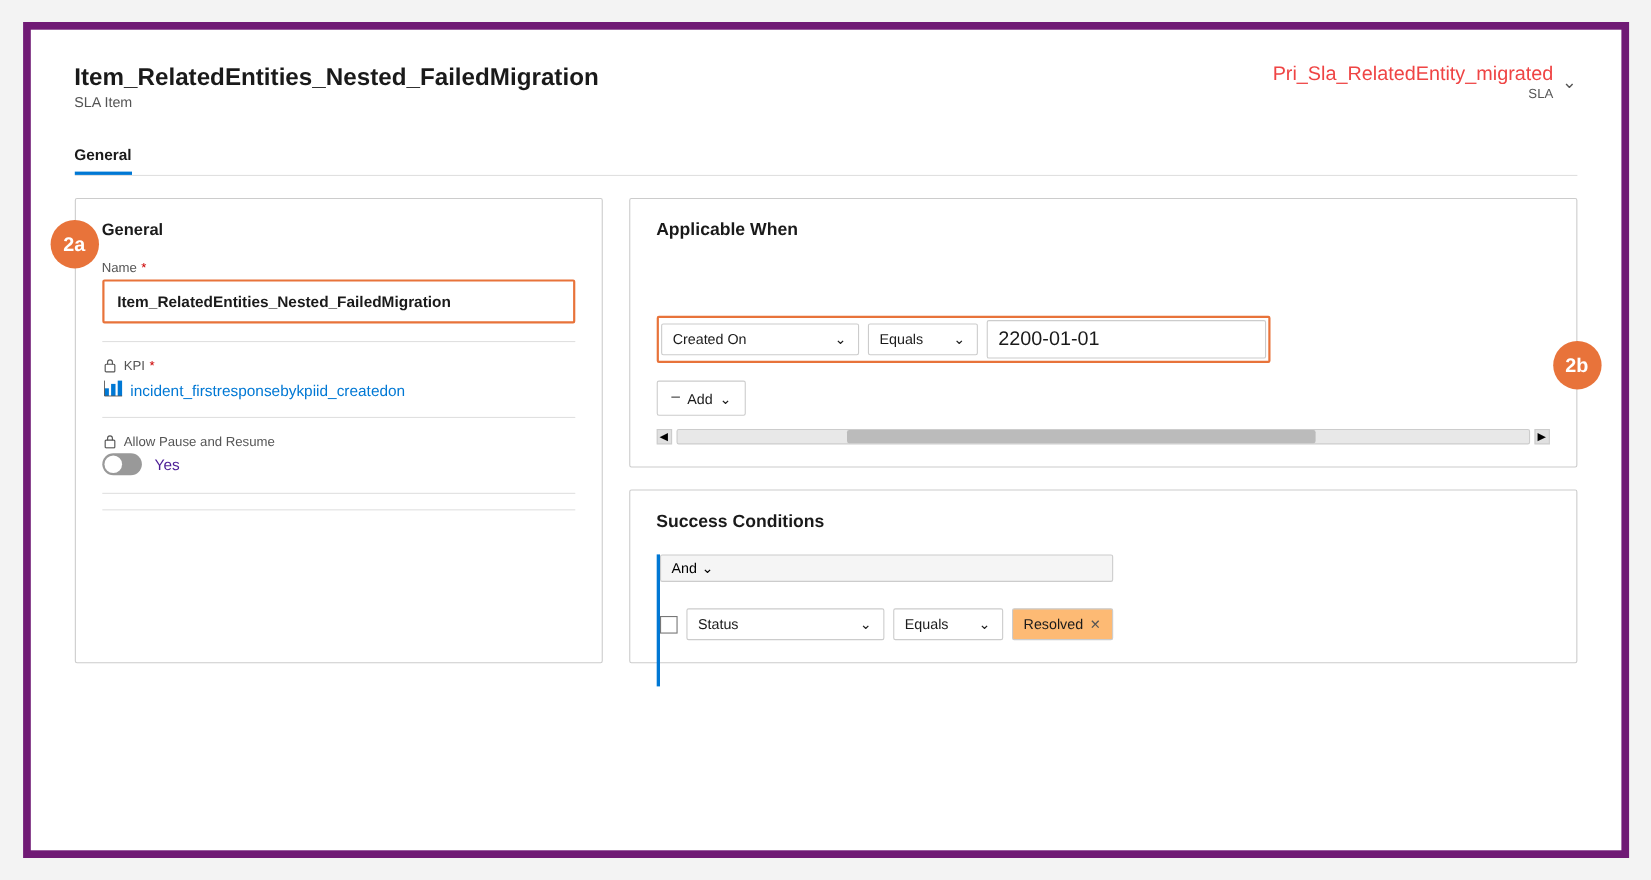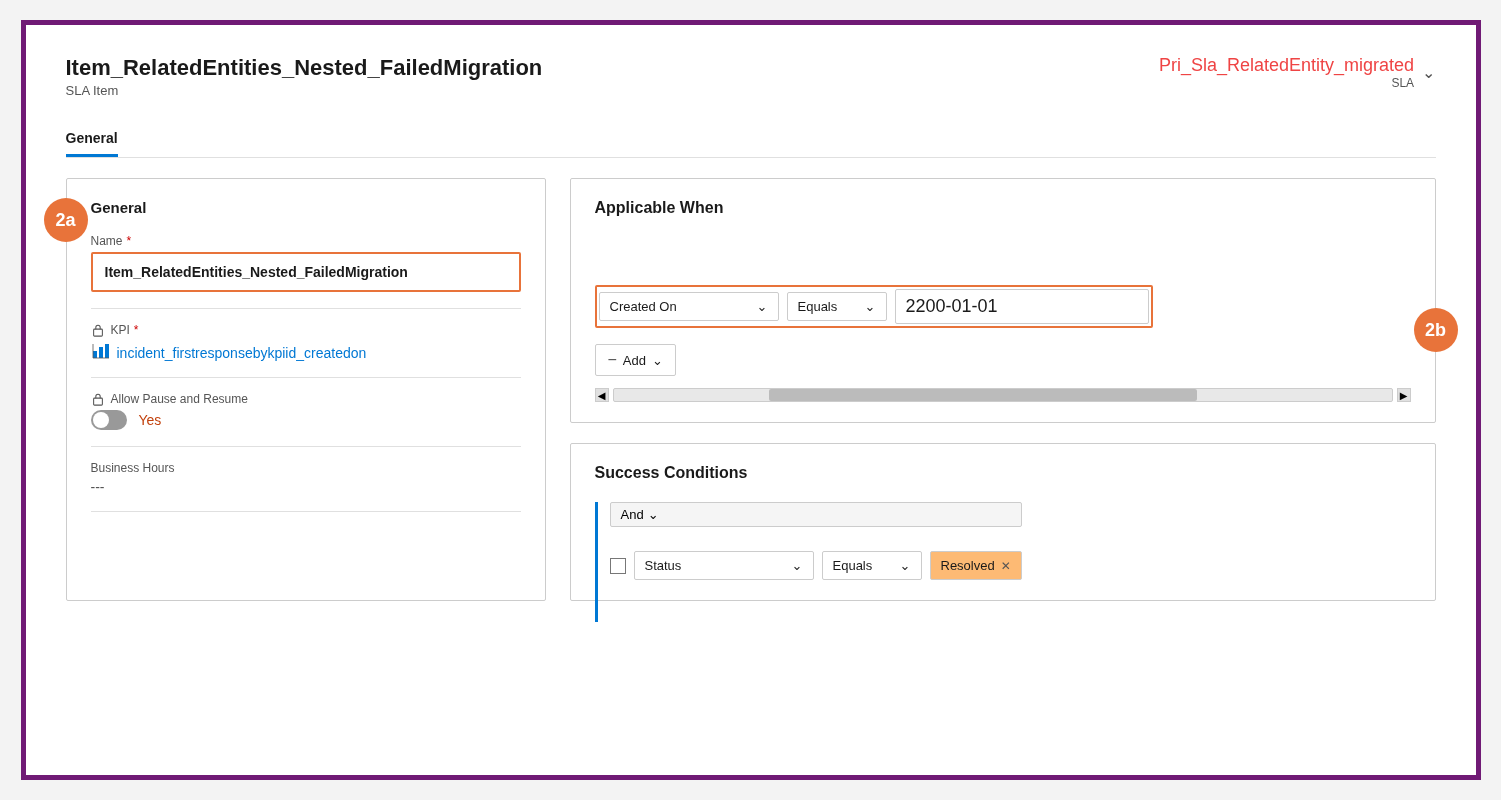--- a/index.html
+++ b/index.html
@@ -7,21 +7,21 @@
       font-family: 'Segoe UI', sans-serif;
       background: #f3f3f3;
       min-height: 800px;
       min-width: 1501px;
     }
     .page-wrapper {
       background: #fff;
       margin: 20px auto;
       max-width: 1460px;
       min-height: 760px;
-      border: 5px solid #701a75;
+      border: 7px solid #701a75;
       padding: 30px 40px 30px 40px;
       position: relative;
     }
 
     
     .header {
       display: flex;
       justify-content: space-between;
       align-items: flex-start;
       margin-bottom: 24px;
@@ -165,21 +165,21 @@
       width: 16px;
       height: 16px;
       border-radius: 50%;
       background: #fff;
       position: absolute;
       top: 2px;
       left: 2px;
     }
     .toggle-label {
       font-size: 14px;
-      color: #c2410c;
+      color: #4c1d95;
     }
 
     .biz-hours-value {
       font-size: 14px;
       color: #555;
       margin-top: 4px;
     }
 
     
     .right-panel {
@@ -446,24 +446,20 @@
         <div class="toggle-row">
           <div class="toggle-track">
             <div class="toggle-thumb"></div>
           </div>
           <span class="toggle-label">Yes</span>
         </div>
       </div>
 
       <hr class="divider">
 
-      <div class="field-group">
-        <div class="field-label">Business Hours</div>
-        <div class="biz-hours-value">---</div>
-      </div>
 
       <hr class="divider">
     </div>
 
     <div class="right-panel">
 
       <div class="section-box">
         <div class="section-title">Applicable When</div>
 
         <div class="condition-row">
@@ -495,21 +491,21 @@
           <div class="scroll-track">
             <div class="scroll-thumb"></div>
           </div>
           <div class="scroll-arrow">▶</div>
         </div>
       </div>
 
       <div class="section-box">
         <div class="section-title">Success Conditions</div>
 
-        <div style="display:flex; align-items:flex-start; gap:12px;">
+        <div style="display:flex; align-items:flex-start; ">
 
           <div style="position:relative; width:3px; min-height:60px;">
             <div class="blue-vertical-line"></div>
           </div>
 
           <div style="display:flex; flex-direction:column; gap:12px;">
             <button class="and-button">
               <span>And</span>
               <span>⌄</span>
             </button>

